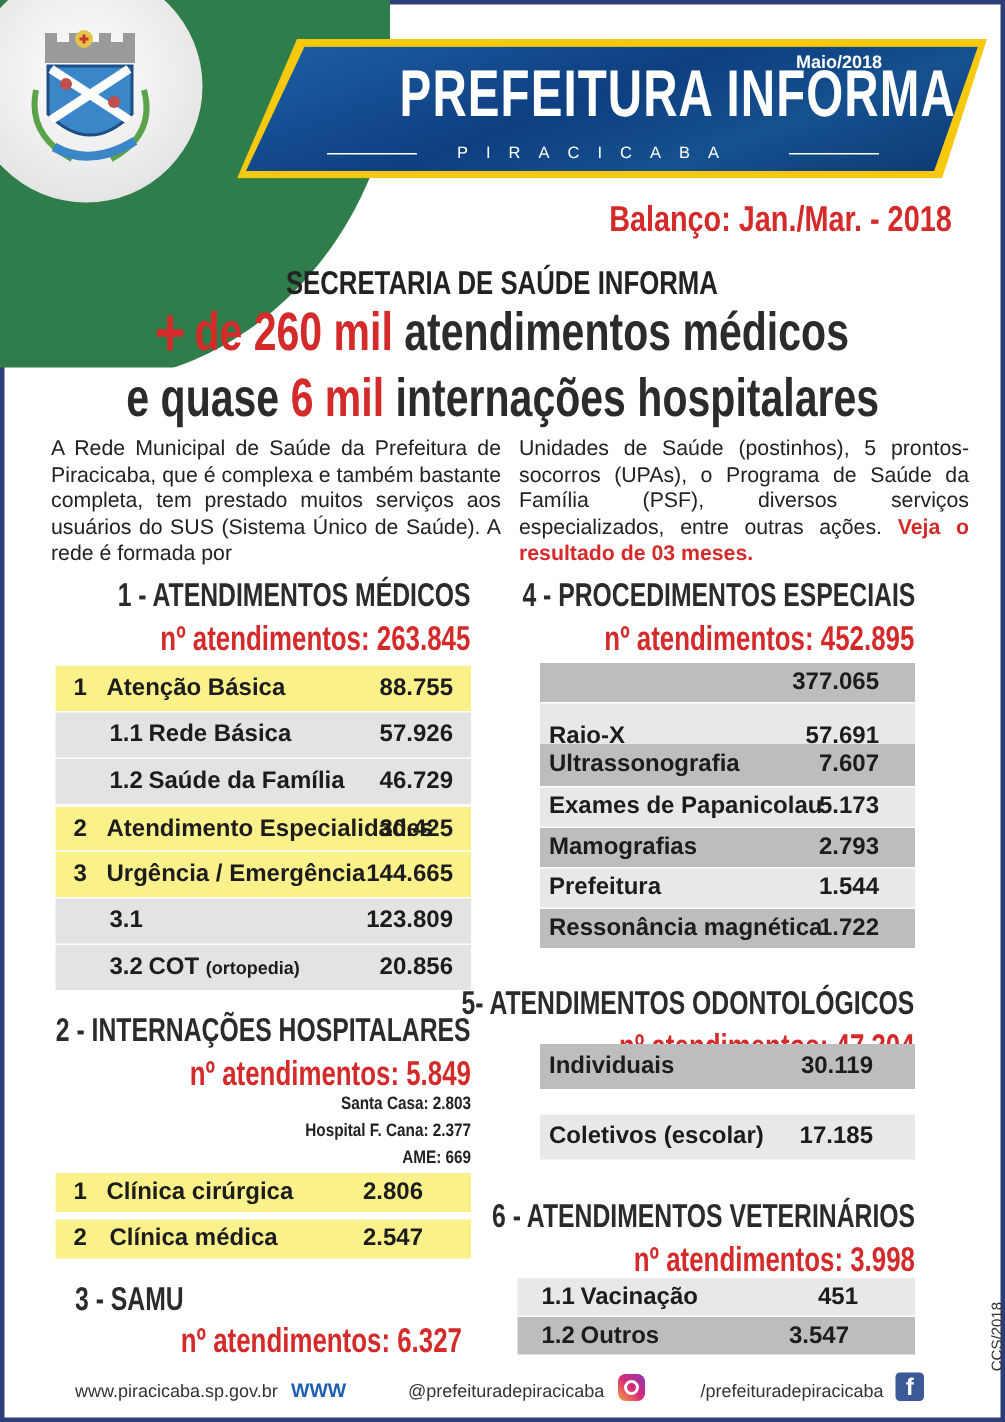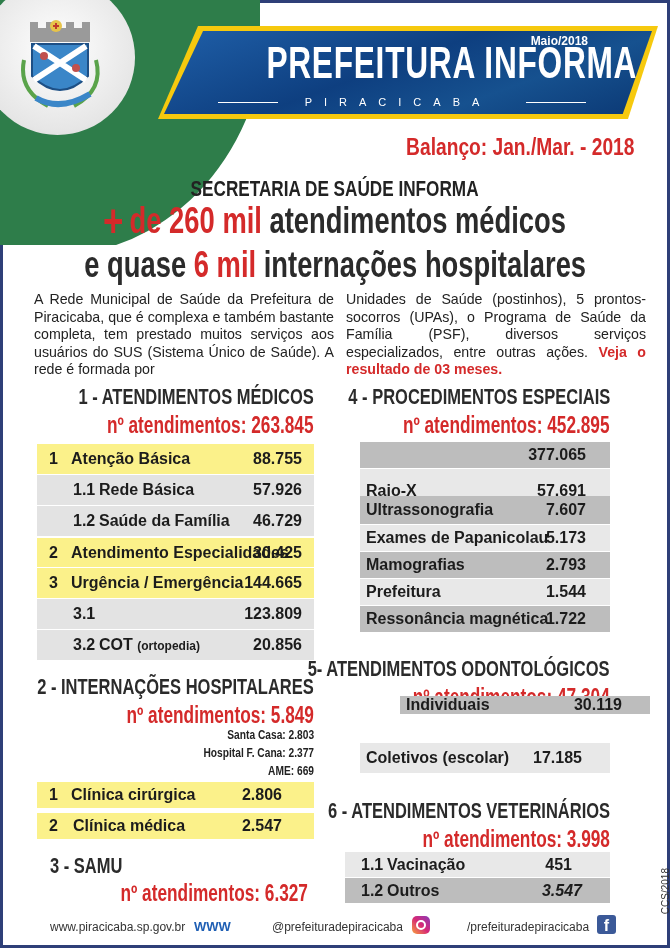--- a/index.html
+++ b/index.html
@@ -205,42 +205,42 @@
     </div>
   <div class="row gry2" style="top:606px;height:26px;">
       <span class="lbl" style="left:6px;">Ressonância magnética</span>
       <span class="val" style="right:24px;">1.722</span>
     </div>
 </div>
 
 <div class="sec-title cond" style="right:60px;top:656px;">5- ATENDIMENTOS ODONTOLÓGICOS</div>
 <div class="sec-total cond" style="right:60px;top:684px;">nº atendimentos: 47.304</div>
 <div class="t5">
-  <div class="row gry2" style="top:696px;height:18px;margin-left:40px;">
+  <div class="row gry2" style="top:696px;height:30px;">
       <span class="lbl" style="left:6px;">Individuais</span>
       <span class="val" style="right:28px;">30.119</span>
     </div>
   <div class="row gry3" style="top:743px;height:30px;">
       <span class="lbl" style="left:6px;">Coletivos (escolar)</span>
       <span class="val" style="right:28px;">17.185</span>
     </div>
 </div>
 
 <div class="sec-title cond" style="right:60px;top:798px;">6 - ATENDIMENTOS VETERINÁRIOS</div>
 <div class="sec-total cond" style="right:60px;top:826px;">nº atendimentos: 3.998</div>
 <div class="t6">
   <div class="row gry3" style="top:852px;height:25px;">
       <span class="num" style="left:16px;">1.1</span>
       <span class="lbl" style="left:42px;">Vacinação</span>
       <span class="val" style="right:38px;">451</span>
     </div>
   <div class="row gry2" style="top:878px;height:25px;">
       <span class="num" style="left:16px;">1.2</span>
       <span class="lbl" style="left:42px;">Outros</span>
-      <span class="val" style="right:28px;font-style:italic;">3.547</span>
+      <span class="val" style="right:44px;">3.547</span>
     </div>
 </div>
 
 <div class="ccs">CCS/2018</div>
 
 <div class="footer">
   <span style="left:50px;">www.piracicaba.sp.gov.br</span>
   <span class="www" style="left:194px;top:7px;">WWW</span>
   <span style="left:272px;">@prefeituradepiracicaba</span>
   <div class="insta" style="left:412px;"></div>

